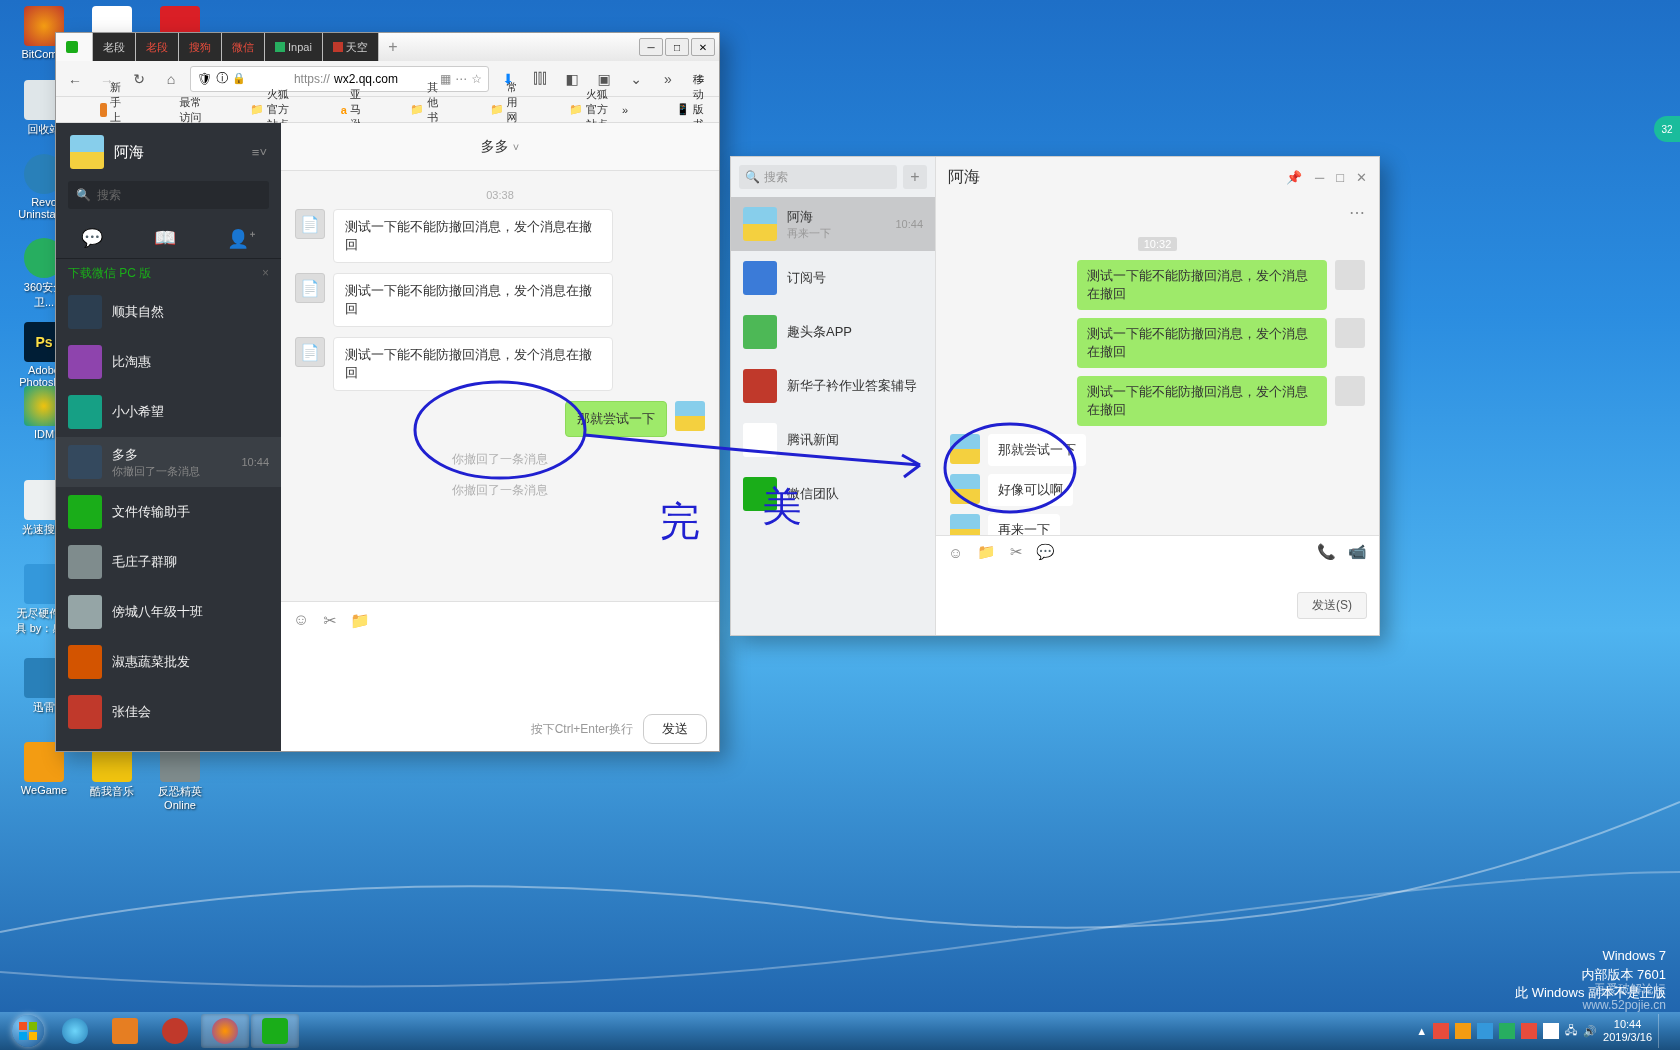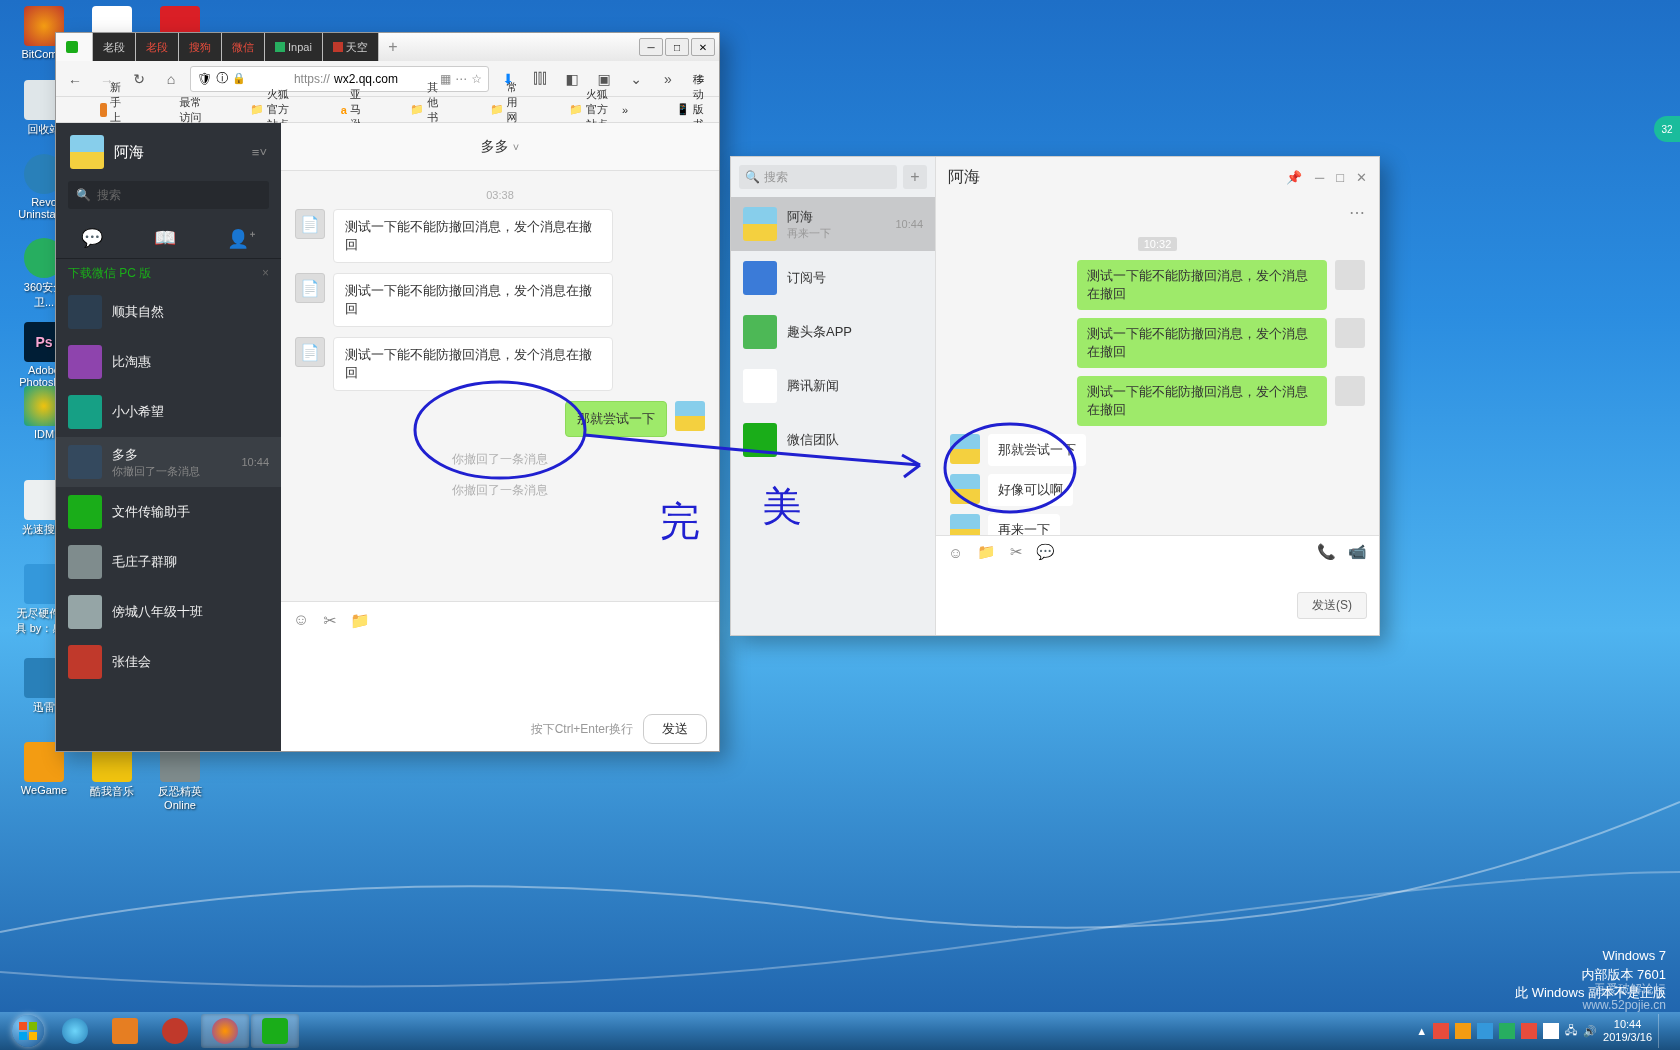--- a/index.html
+++ b/index.html
@@ -121,21 +121,21 @@
 
 <svg class="desktop-curve" viewBox="0 0 1680 260" preserveAspectRatio="none">
   <path d="M0,180 Q400,100 840,160 T1680,50" stroke="rgba(255,255,255,0.4)" stroke-width="2" fill="none"></path>
   <path d="M0,220 Q500,260 1000,190 T1680,120" stroke="rgba(255,255,255,0.3)" stroke-width="2" fill="none"></path>
 </svg>
 
 <div class="desktop-icon" style="left:14px;top:6px;"><div class="icon-img" style="background:radial-gradient(#f39c12,#c0392b)"></div><span>BitComet</span></div>
 <div class="desktop-icon" style="left:14px;top:80px;"><div class="icon-img" style="background:#dfe6e9"></div><span>回收站</span></div>
 <div class="desktop-icon" style="left:14px;top:154px;"><div class="icon-img" style="background:#2980b9;border-radius:50%"></div><span>Revo Uninstall...</span></div>
 <div class="desktop-icon" style="left:14px;top:238px;"><div class="icon-img" style="background:#27ae60;border-radius:50%"></div><span>360安全卫...</span></div>
-<div class="desktop-icon" style="left:14px;top:322px;"><div class="icon-img" style="background:#001e36;color:#f9a8d4;display:flex;align-items:center;justify-content:center;font-weight:bold;font-size:14px;">Ps</div><span>Adobe Photosh...</span></div>
+<div class="desktop-icon" style="left:14px;top:322px;"><div class="icon-img" style="background:#001e36;color:#fde047;display:flex;align-items:center;justify-content:center;font-weight:bold;font-size:14px;">Ps</div><span>Adobe Photosh...</span></div>
 <div class="desktop-icon" style="left:14px;top:386px;"><div class="icon-img" style="background:radial-gradient(#f1c40f,#16a085)"></div><span>IDM</span></div>
 <div class="desktop-icon" style="left:14px;top:480px;"><div class="icon-img" style="background:#ecf0f1"></div><span>光速搜索</span></div>
 <div class="desktop-icon" style="left:14px;top:564px;"><div class="icon-img" style="background:#3498db"></div><span>无尽硬件工具 by：感...</span></div>
 <div class="desktop-icon" style="left:14px;top:658px;"><div class="icon-img" style="background:#2980b9"></div><span>迅雷</span></div>
 <div class="desktop-icon" style="left:14px;top:742px;"><div class="icon-img" style="background:#f39c12"></div><span>WeGame</span></div>
 <div class="desktop-icon" style="left:82px;top:742px;"><div class="icon-img" style="background:#f1c40f"></div><span>酷我音乐</span></div>
 <div class="desktop-icon" style="left:150px;top:742px;"><div class="icon-img" style="background:#7f8c8d"></div><span>反恐精英 Online</span></div>
 <div class="desktop-icon" style="left:82px;top:6px;">
     <div class="icon-img" style="background:#fff"></div>
   </div>
@@ -279,20 +279,26 @@
               <div class="ww-contact-name">毛庄子群聊</div>
             </div>
     </div>
           <div class="ww-contact">
             <div class="ww-contact-av" style="background:#95a5a6"></div>
     <div class="ww-contact-info">
               <div class="ww-contact-name">傍城八年级十班</div>
             </div>
     </div>
           <div class="ww-contact">
+            <div class="ww-contact-av" style="background:#d35400"></div>
+    <div class="ww-contact-info">
+              <div class="ww-contact-name">淑惠蔬菜批发</div>
+            </div>
+    </div>
+          <div class="ww-contact">
             <div class="ww-contact-av" style="background:#c0392b"></div>
     <div class="ww-contact-info">
               <div class="ww-contact-name">张佳会</div>
             </div>
     </div>
         </div>
     </div>
     <div class="ww-chat">
       <div class="ww-chat-header">
         <span>多多</span>
@@ -356,20 +362,26 @@
         <div class="wd-contact">
           <div class="wd-contact-av" style="background:#3b7bd8"></div>
     <div style="flex:1;">
             <div class="wd-contact-name">订阅号</div>
           </div>
     </div>
         <div class="wd-contact">
           <div class="wd-contact-av" style="background:#4db856"></div>
     <div style="flex:1;">
             <div class="wd-contact-name">趣头条APP</div>
+          </div>
+    </div>
+        <div class="wd-contact">
+          <div class="wd-contact-av" style="background:#c0392b"></div>
+    <div style="flex:1;">
+            <div class="wd-contact-name">新华子衿作业答案辅导</div>
           </div>
     </div>
         <div class="wd-contact">
           <div class="wd-contact-av" style="background:#fff"></div>
     <div style="flex:1;">
             <div class="wd-contact-name">腾讯新闻</div>
           </div>
     </div>
         <div class="wd-contact">
           <div class="wd-contact-av" style="background:#1aad19"></div>

